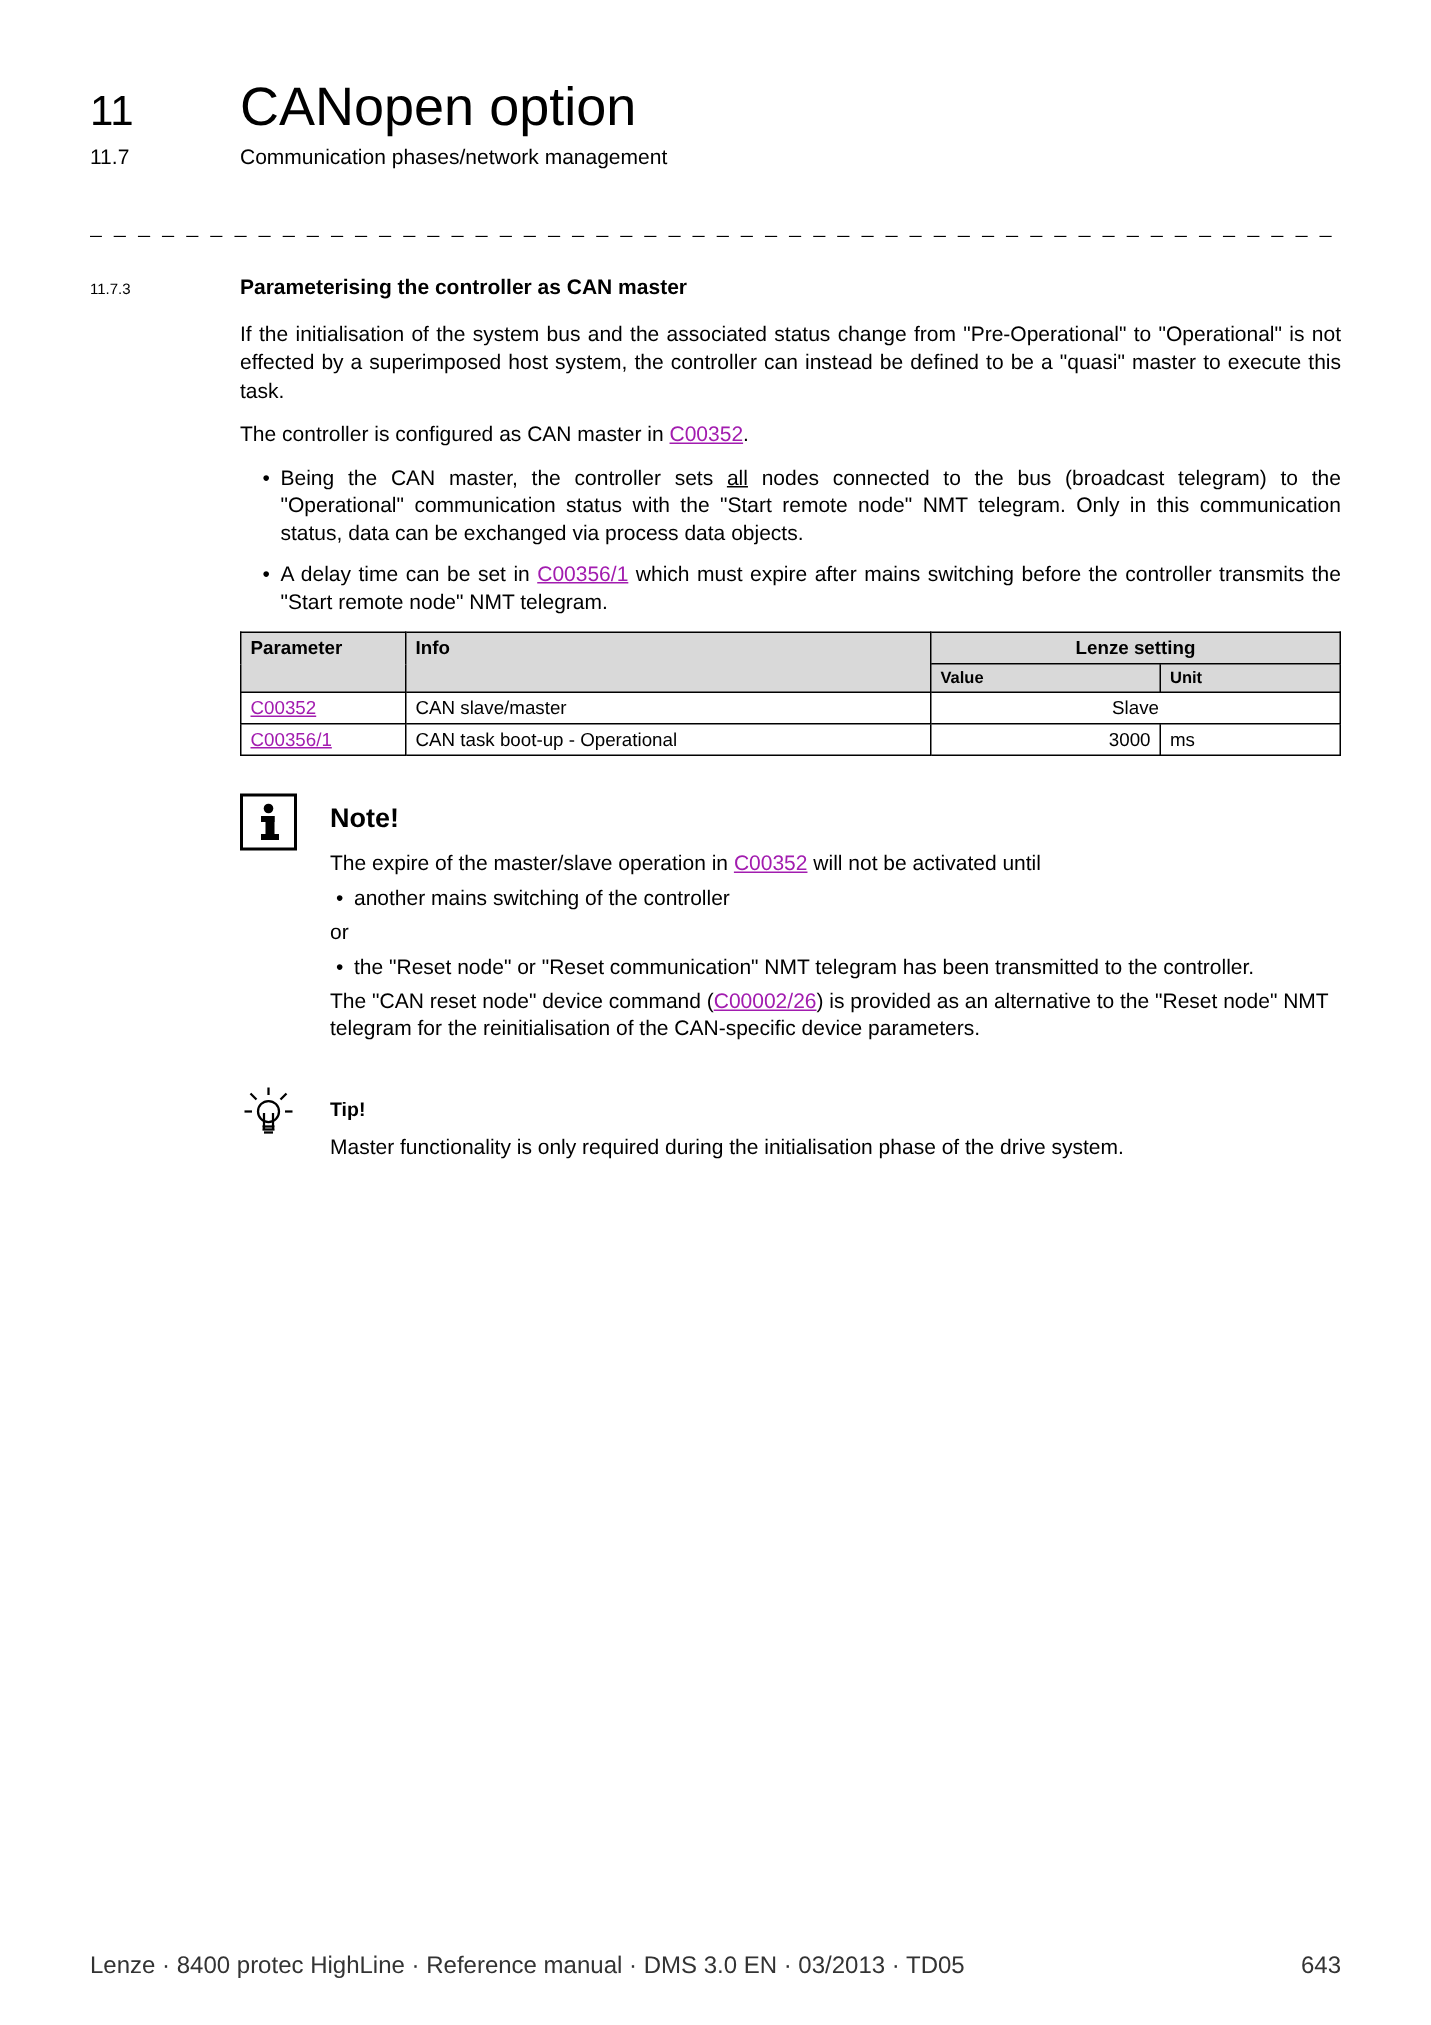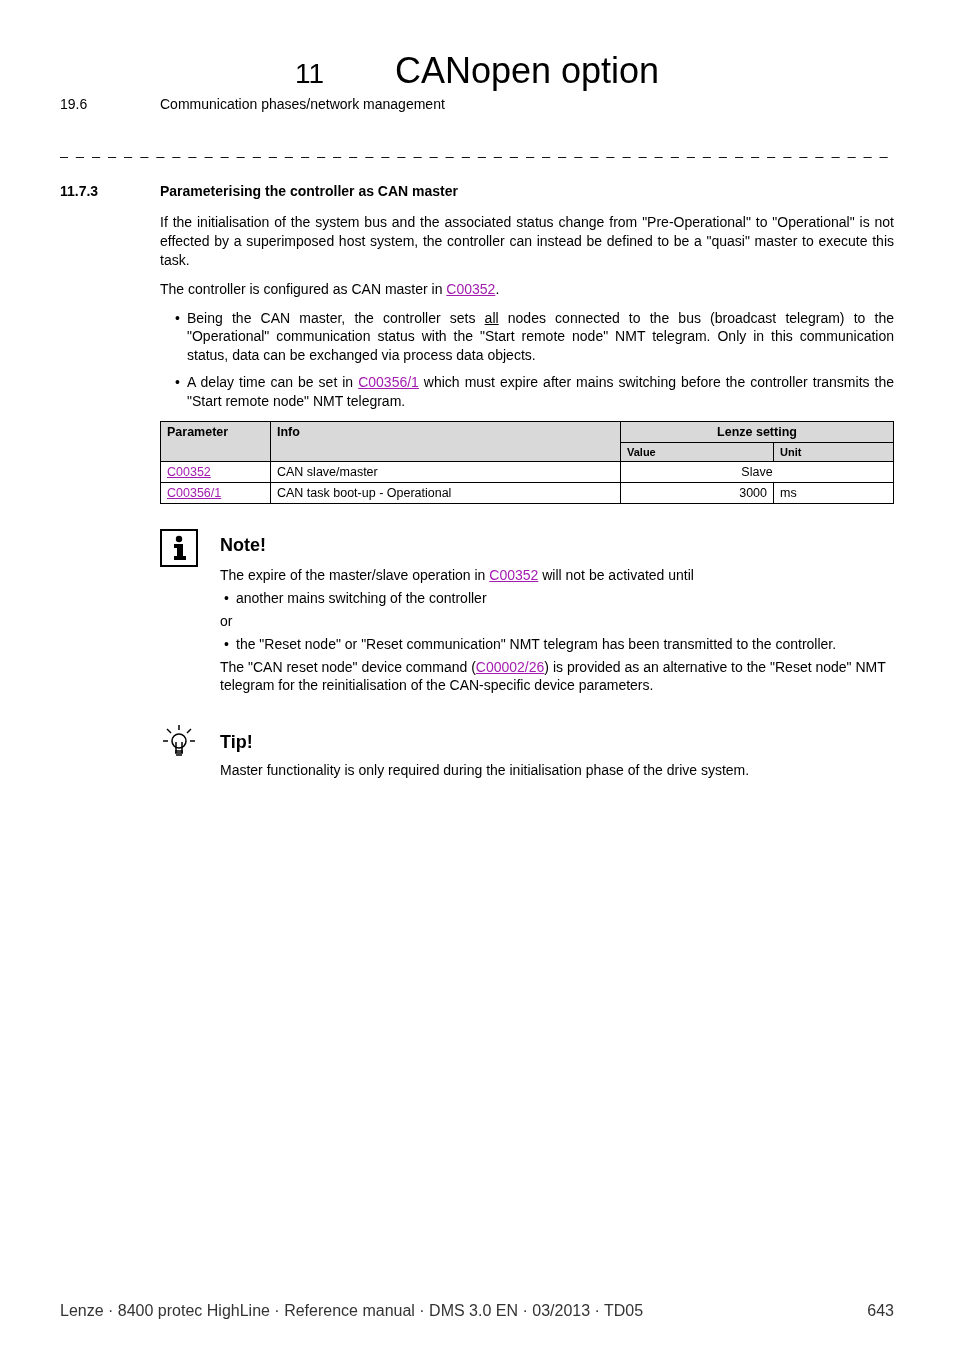--- a/index.html
+++ b/index.html
@@ -5,37 +5,37 @@
     * { box-sizing: border-box; margin: 0; padding: 0; }
     body {
       width: 954px;
       height: 1350px;
       font-family: "Segoe UI", "Helvetica Neue", Arial, sans-serif;
       color: #000;
       background: #fff;
       position: relative;
       padding: 50px 60px 30px 60px;
     }
-    .header-row { display: flex; align-items: baseline; margin-bottom: 4px; justify-content: center; }
+    .header-row { display: flex; align-items: baseline; margin-bottom: 4px; }
     .chapter-num { font-size: 28px; font-weight: 400; width: 100px; }
     .chapter-title { font-size: 36px; font-weight: 400; }
     .sub-row { display: flex; align-items: baseline; margin-top: 2px; }
     .sub-num { font-size: 14px; width: 100px; }
     .sub-title { font-size: 14px; }
     .dash-rule {
       margin-top: 30px;
       margin-bottom: 25px;
       letter-spacing: 2.2px;
       font-size: 14px;
       color: #000;
       white-space: nowrap;
       overflow: hidden;
     }
     .section-row { display: flex; align-items: baseline; margin-bottom: 14px; }
-    .section-num { font-size: 14px; font-weight: 700; width: 100px; }
+    .section-num { font-size: 10px; font-weight: 400; width: 100px; }
     .section-title { font-size: 14px; font-weight: 700; }
     .body-indent { margin-left: 100px; }
     p.body { font-size: 14px; line-height: 1.35; margin-bottom: 10px; text-align: justify;}
     a.link { color: #a21caf; text-decoration: underline; }
     ul.bullets { list-style: none; margin-left: 15px; margin-bottom: 10px; }
     ul.bullets > li { font-size: 14px; line-height: 1.35; margin-bottom: 8px; position: relative; padding-left: 12px; text-align: justify;}
     ul.bullets > li:before { content: "•"; position: absolute; left: 0; top: 0; }
     table.param-table { width: 100%; border-collapse: collapse; font-size: 12.5px; margin-top: 8px; margin-bottom: 25px; }
     table.param-table th, table.param-table td { border: 1px solid #000; padding: 3px 6px; vertical-align: top; }
     table.param-table th { background: #d9d9d9; font-weight: 700; text-align: left; }
@@ -47,35 +47,35 @@
     .note-icon-box { width: 38px; height: 38px; border: 2.5px solid #000; margin-right: 22px; flex-shrink: 0; position: relative; }
     .note-icon-box svg { position: absolute; top: 50%; left: 50%; transform: translate(-50%,-50%); }
     .note-content { flex: 1; }
     .note-title { font-size: 18px; font-weight: 700; margin-bottom: 10px; margin-top:6px;}
     .note-body p { font-size: 14px; line-height: 1.35; margin-bottom: 4px; }
     .note-body ul { list-style: none; margin-left: 4px; }
     .note-body ul li { font-size: 14px; line-height: 1.35; position: relative; padding-left: 12px; margin-bottom: 4px; }
     .note-body ul li:before { content: "•"; position: absolute; left: 0; }
     .tip-block { display: flex; margin-left: 100px; }
     .tip-icon-box { width: 38px; margin-right: 22px; flex-shrink: 0; text-align:center;}
-    .tip-title { font-size: 18px; font-weight: 700; margin-bottom: 8px; margin-top:8px;}
+    .tip-title { font-size: 13px; font-weight: 700; margin-bottom: 8px; margin-top:8px;}
     .tip-body { font-size: 14px; line-height: 1.35; }
     .footer { position: absolute; bottom: 30px; left: 60px; right: 60px; display: flex; justify-content: space-between; font-size: 16px; color: #333; }
     .center-cell{ text-align:center;}
     .right-cell{ text-align:right; padding-right:4px;}
   </style>
 </head>
 <body>
 
 <div class="header-row">
   <div class="chapter-num">11</div>
   <div class="chapter-title">CANopen option</div>
 </div>
 <div class="sub-row">
-  <div class="sub-num">19.6</div>
+  <div class="sub-num">11.7</div>
   <div class="sub-title">Communication phases/network management</div>
 </div>
 
 <div class="dash-rule">_ _ _ _ _ _ _ _ _ _ _ _ _ _ _ _ _ _ _ _ _ _ _ _ _ _ _ _ _ _ _ _ _ _ _ _ _ _ _ _ _ _ _ _ _ _ _ _ _ _ _ _ _ _ _ _ _ _ _ _ _ _ _ _</div>
 
 <div class="section-row">
   <div class="section-num">11.7.3</div>
   <div class="section-title">Parameterising the controller as CAN master</div>
 </div>
 

